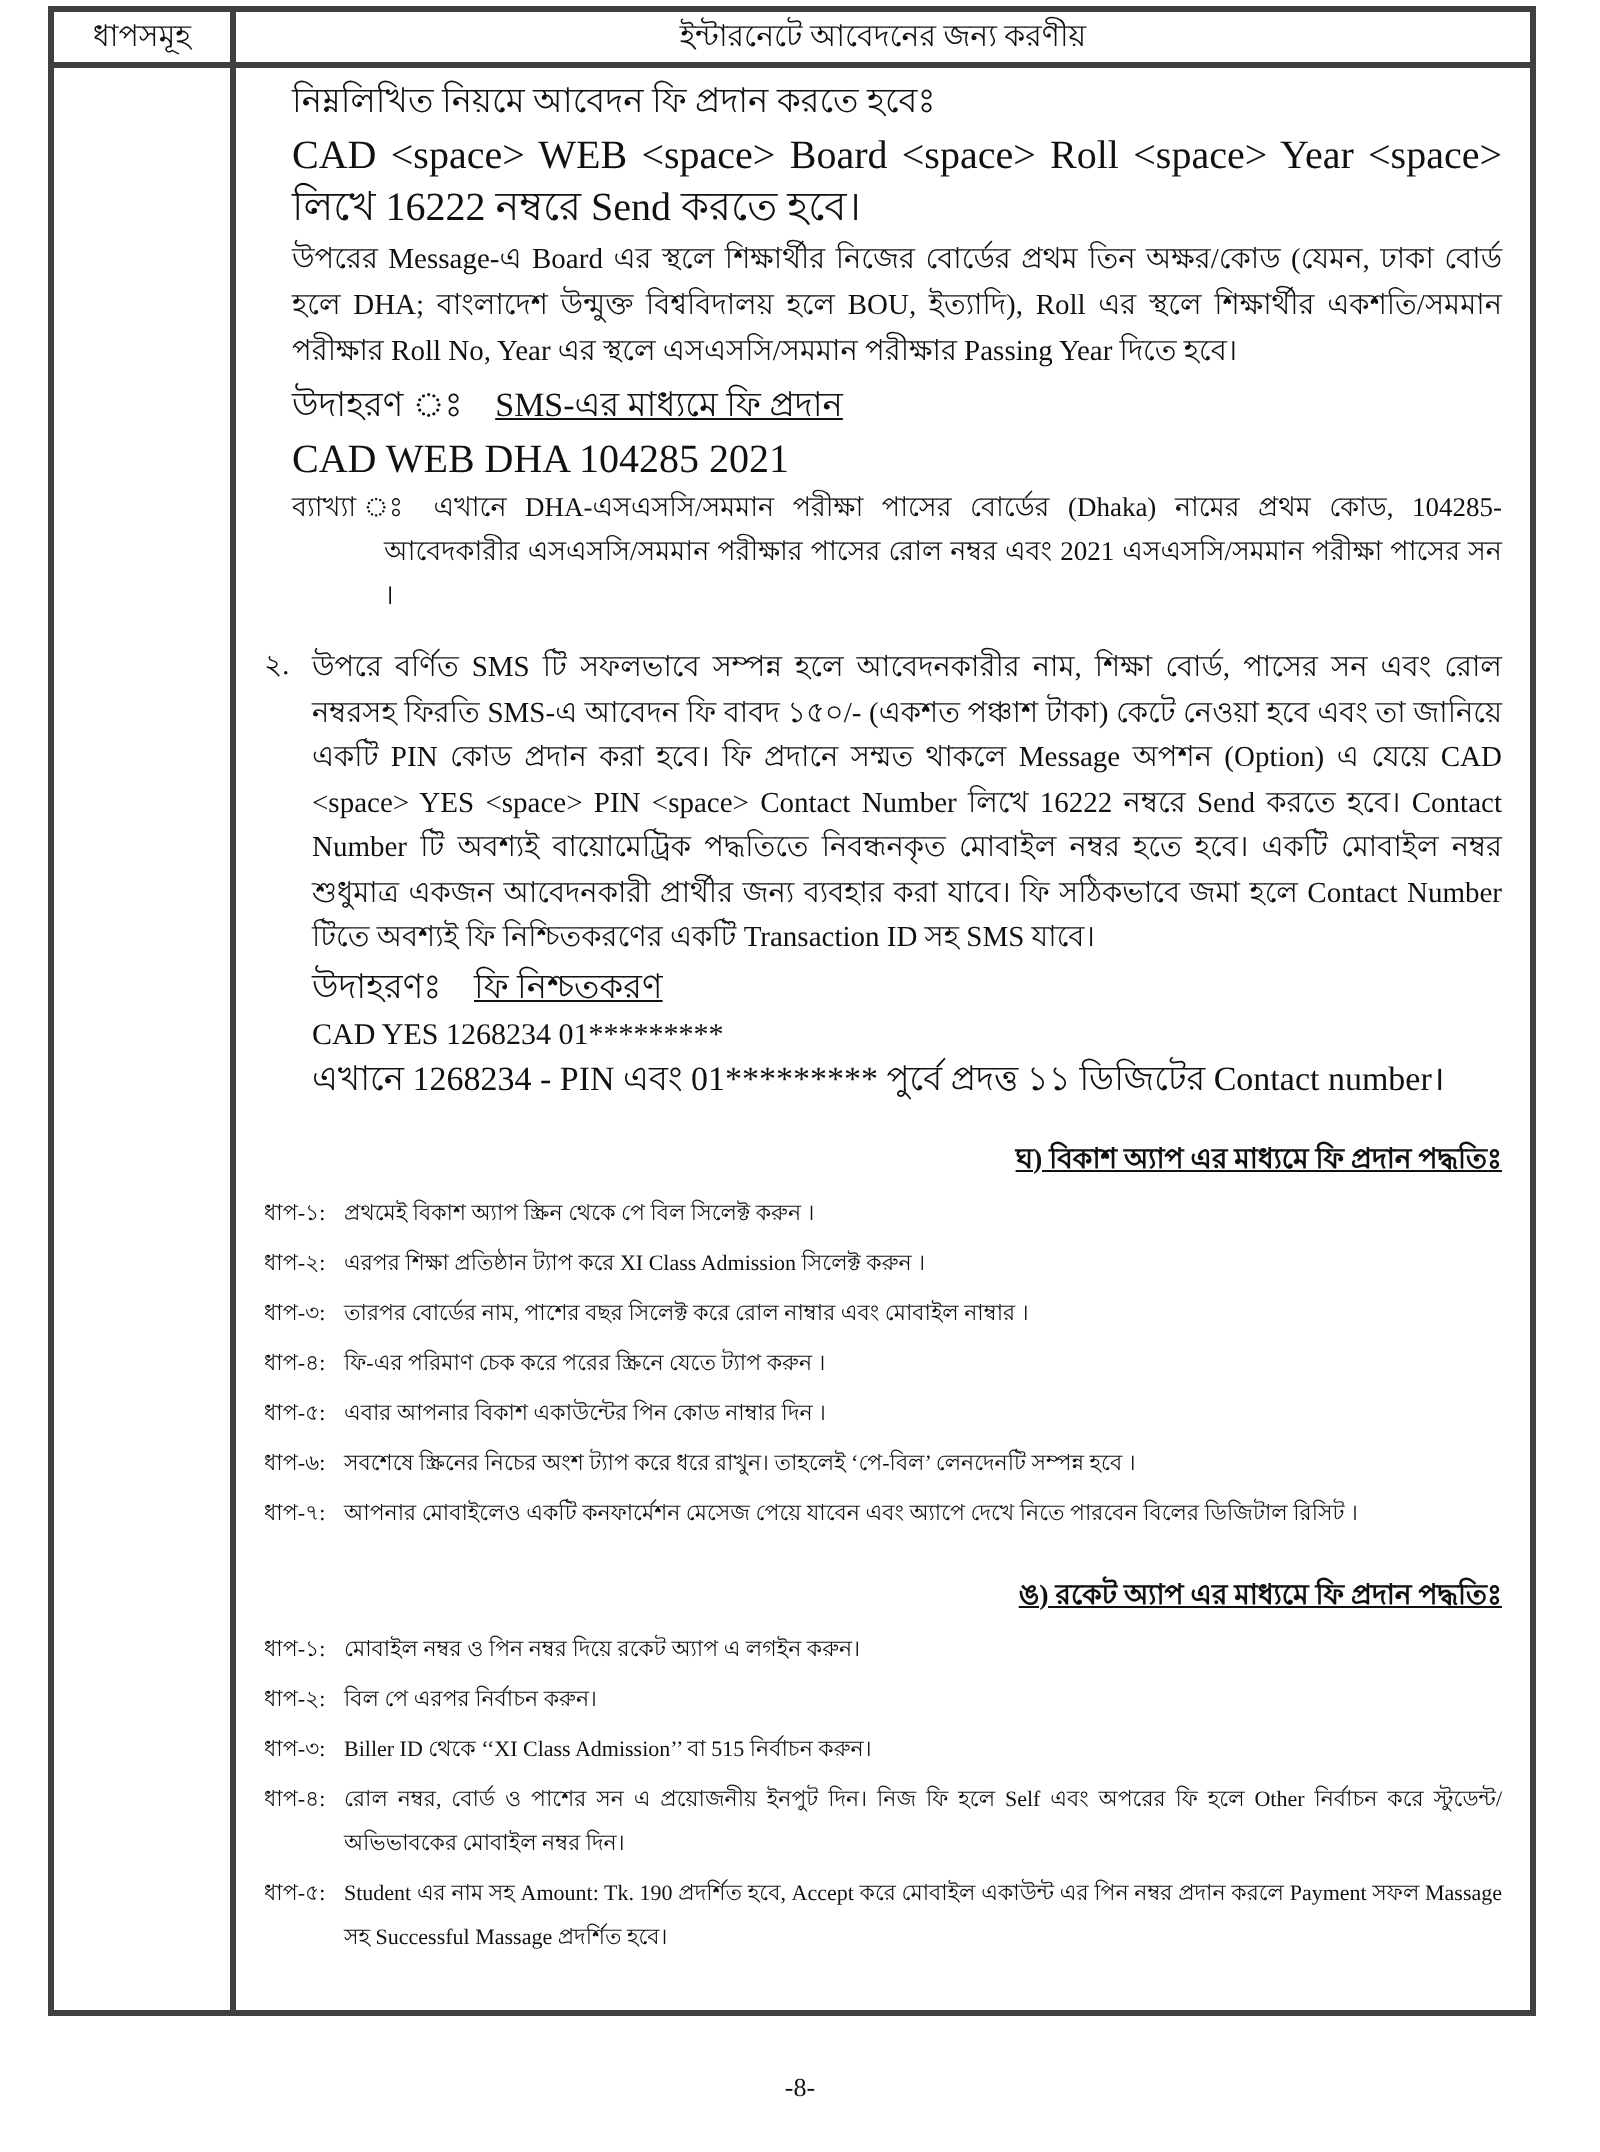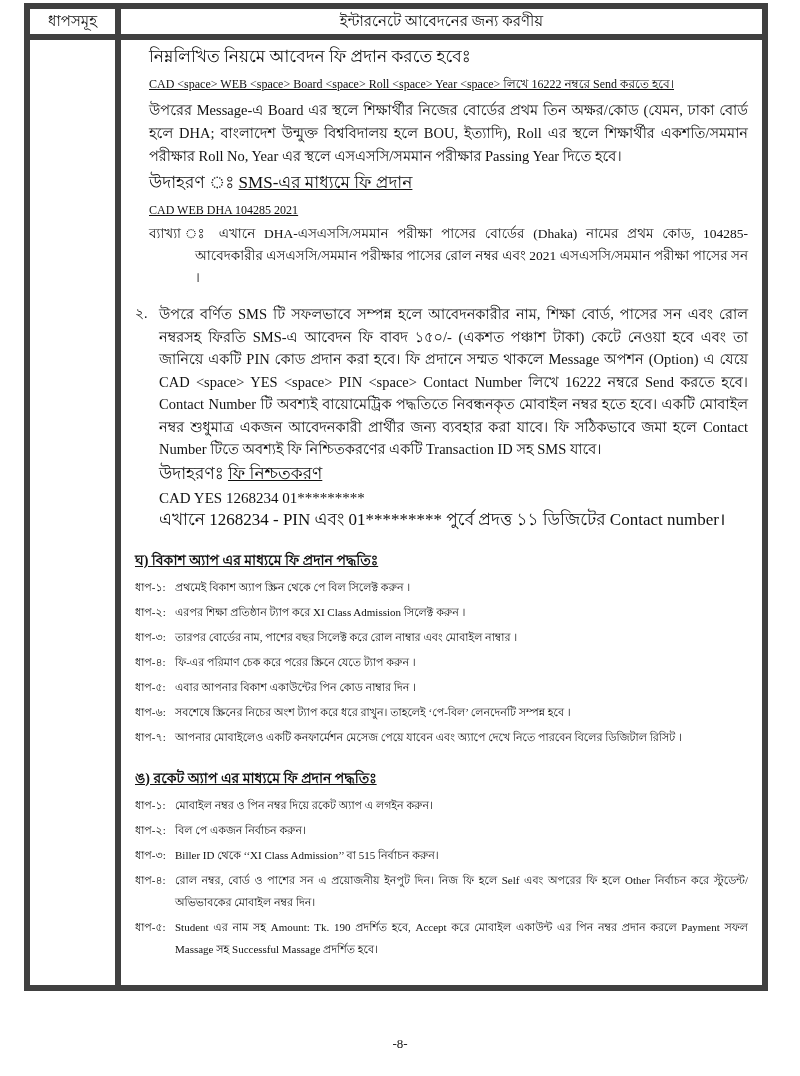--- a/index.html
+++ b/index.html
@@ -16,40 +16,40 @@
     }
     .page-table {
       position: absolute;
       left: 24px;
       top: 3px;
       width: 744px;
       border-collapse: collapse;
       table-layout: fixed;
     }
     .page-table td, .page-table th {
-      border: 6px solid #404040;
+      border: 3px solid #404040;
       vertical-align: top;
     }
     .page-table th {
       height: 26px;
       font-weight: normal;
       font-size: 15px;
       text-align: center;
       vertical-align: middle;
     }
     .col-steps { width: 91px; }
     .content-cell {
       padding: 6px 14px 22px 28px;
       font-size: 14.5px;
       line-height: 21px;
     }
     .para { margin-bottom: 4px; text-align: justify; }
-    .para-lg { font-size: 12px; line-height: 26px; margin-bottom: 2px; text-align: justify; text-decoration: underline; }
+    .para-lg { font-size: 20px; line-height: 26px; margin-bottom: 2px; text-align: justify; }
     .small { font-size: 17px; }
-    .u { text-decoration: underline; }
+    .u { text-decoration: underline; margin-left: 12px; }
     .explain {
       padding-left: 46px;
       text-indent: -46px;
       text-align: justify;
       font-size: 13.5px;
       line-height: 22px;
     }
     .numbered {
       display: flex;
       margin-top: 14px;
@@ -58,20 +58,21 @@
     .numbered .num { width: 24px; flex: none; font-size: 14px; }
     .numbered .body { flex: 1; text-align: justify; line-height: 22.5px; }
     .example-block { margin-left: 10px; }
     .section-title {
       font-weight: bold;
       text-decoration: underline;
       font-size: 14px;
       margin-top: 20px;
       margin-bottom: 5px;
       margin-left: -14px;
+      text-align: right;
     }
     .step {
       display: flex;
       font-size: 11px;
       line-height: 22px;
       margin-left: -14px;
       margin-bottom: 3px;
     }
     .step .lbl { flex: none; width: 40px; }
     .step .txt { flex: 1; text-align: justify; }
@@ -159,21 +160,21 @@
         </div>
 
         <p class="section-title">ঙ) রকেট অ্যাপ এর মাধ্যমে ফি প্রদান পদ্ধতিঃ</p>
         <div>
           <div class="step">
               <span class="lbl">ধাপ-১:</span>
               <span class="txt">মোবাইল নম্বর ও পিন নম্বর দিয়ে রকেট অ্যাপ এ লগইন করুন।</span>
             </div>
           <div class="step">
               <span class="lbl">ধাপ-২:</span>
-              <span class="txt">বিল পে একজন নির্বাচন করুন।</span>
+              <span class="txt">বিল পে এরপর নির্বাচন করুন।</span>
             </div>
           <div class="step">
               <span class="lbl">ধাপ-৩:</span>
               <span class="txt">Biller ID থেকে ‘‘XI Class Admission’’ বা 515 নির্বাচন করুন।</span>
             </div>
           <div class="step">
               <span class="lbl">ধাপ-৪:</span>
               <span class="txt">রোল নম্বর, বোর্ড ও পাশের সন এ প্রয়োজনীয় ইনপুট দিন। নিজ ফি হলে Self এবং অপরের ফি হলে Other নির্বাচন করে স্টুডেন্ট/অভিভাবকের মোবাইল নম্বর দিন।</span>
             </div>
           <div class="step">

